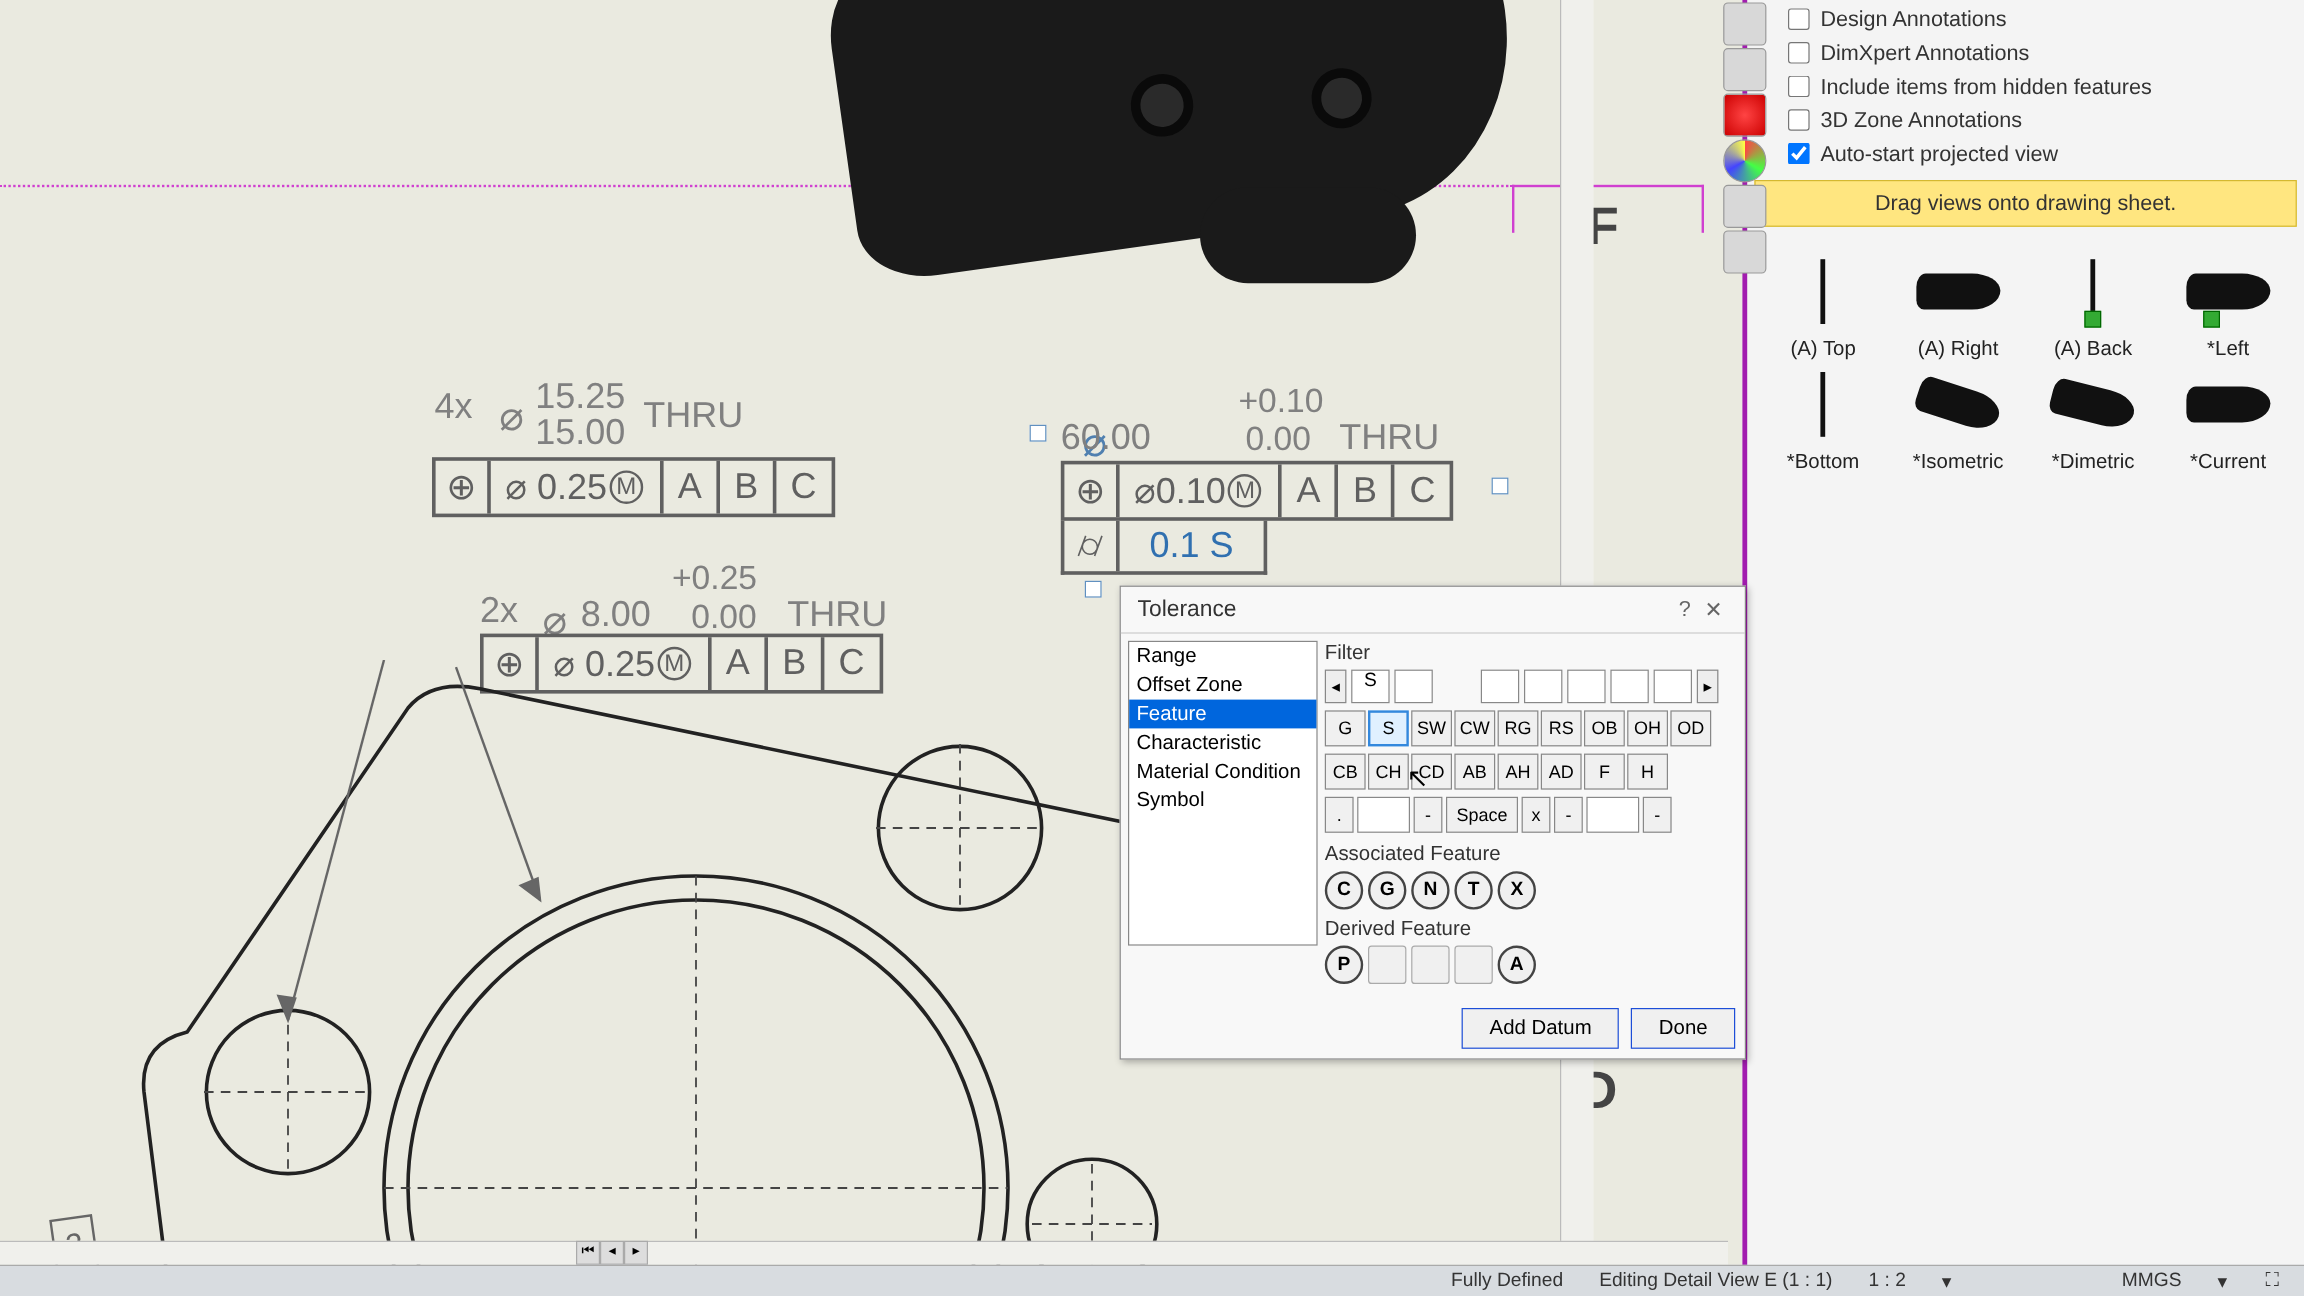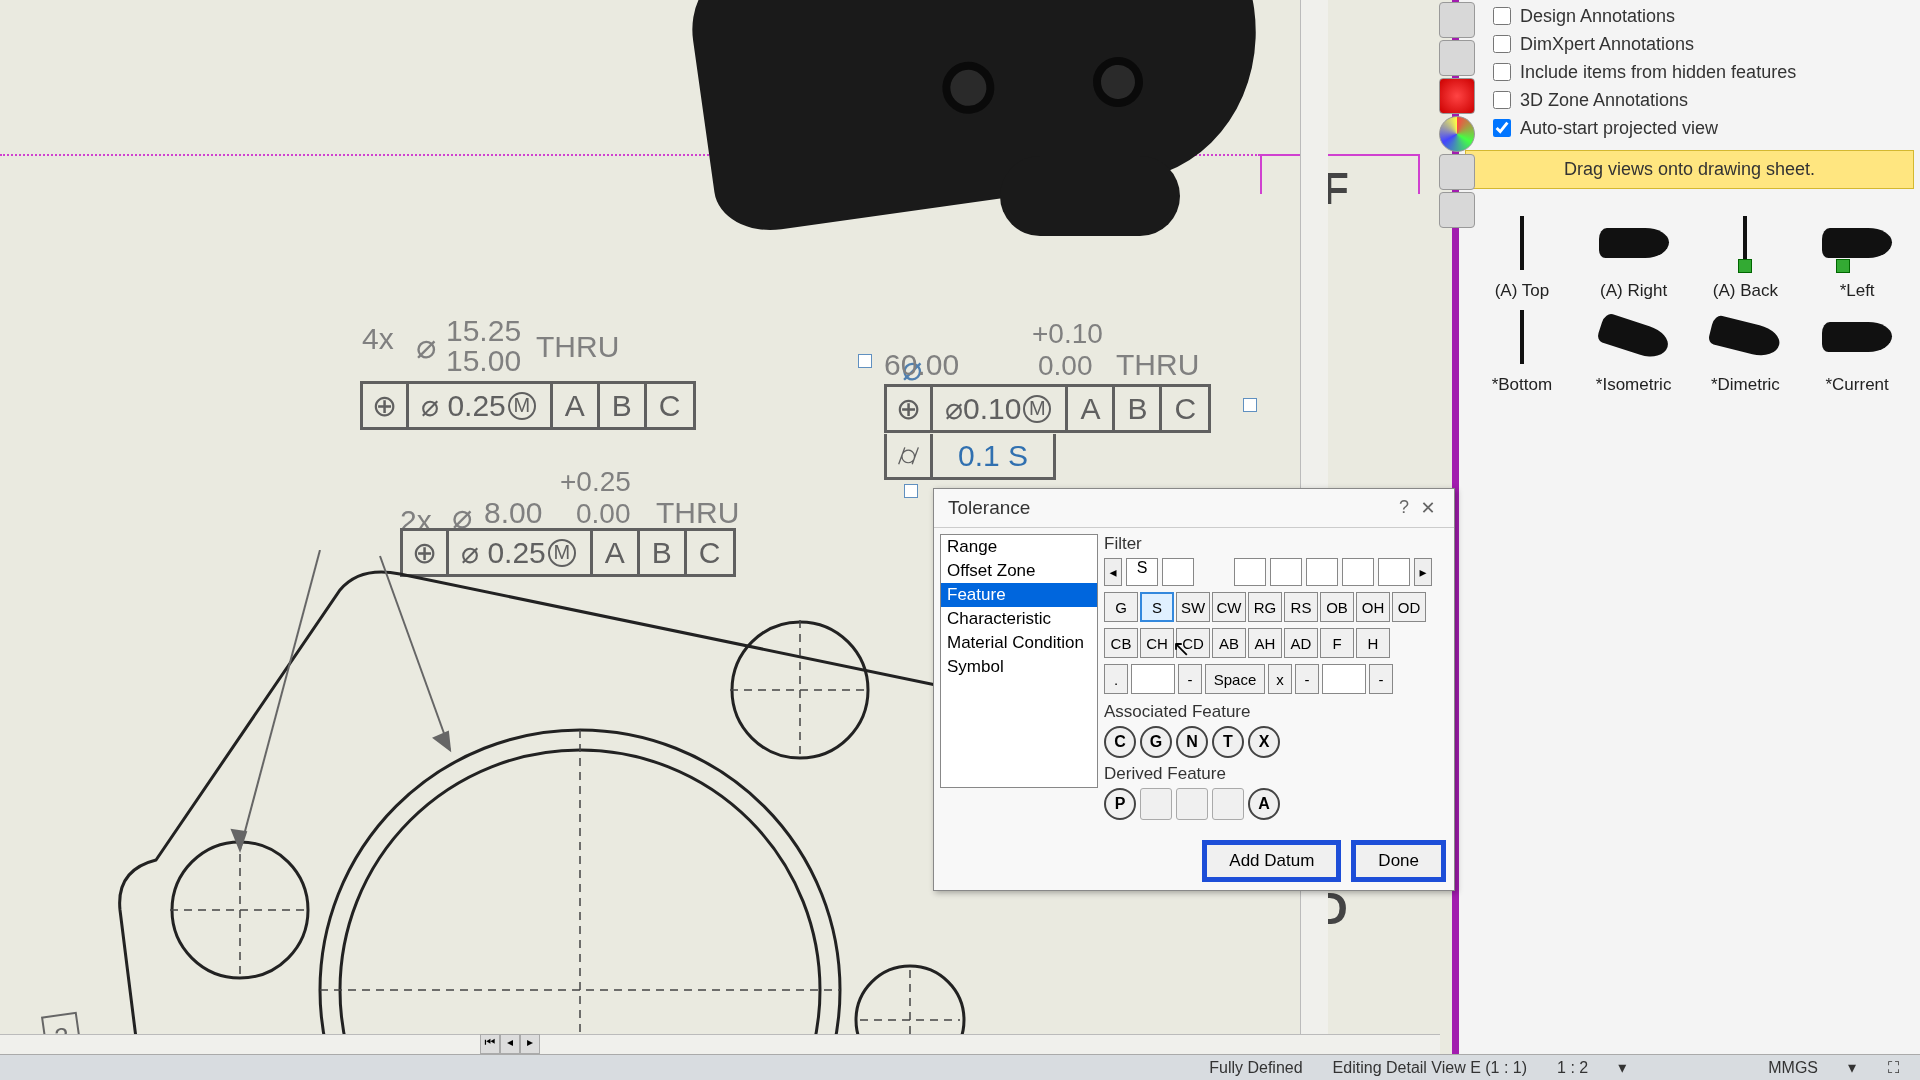--- a/index.html
+++ b/index.html
@@ -35,21 +35,21 @@
 .gd-circle { display: inline-flex; width: 28px; height: 28px; border: 2.5px solid #606060; border-radius: 50%; align-items: center; justify-content: center; font-size: 20px; margin: 0 2px; }
 
 
 .draw-svg { position: absolute; left: 60px; top: 550px; width: 1000px; height: 560px; }
 
 
 .ruler-v { position: absolute; right: 0; top: 0; width: 28px; height: 1040px; background: #f0f0ec; border-left: 1px solid #bbb; }
 .ruler-h { position: absolute; bottom: 0; left: 0; width: 1440px; height: 20px; background: #f0f0ec; border-top: 1px solid #bbb; }
 
 
-.right-panel { position: absolute; left: 1452px; top: 0; width: 468px; height: 1060px; background: #f4f4f4; border-left: 7px solid #a21caf; }
+.right-panel { position: absolute; left: 1452px; top: 0; width: 468px; height: 1060px; background: #f4f4f4; border-left: 4px solid #a21caf; }
 .toolbar-icons { position: absolute; left: -20px; top: 0; width: 40px; }
 .toolbar-icons div { width: 36px; height: 36px; margin: 2px 0; background: #d8d8d8; border: 1px solid #999; border-radius: 4px; }
 .icon-red { background: radial-gradient(circle, #ff4444, #cc0000) !important; }
 .icon-multi { background: conic-gradient(#f44, #4f4, #44f, #ff4) !important; border-radius: 50% !important; }
 
 .checkbox-row { display: flex; align-items: center; gap: 6px; padding: 2px 30px; font-size: 18px; color: #333; }
 .checkbox-row input { width: 18px; height: 18px; }
 
 .yellow-bar { margin: 8px 6px; padding: 8px 12px; background: #ffe680; border: 1px solid #d4b830; text-align: center; font-size: 18px; color: #333; }
 
@@ -76,21 +76,21 @@
 .filter-input { width: 32px; height: 28px; border: 1px solid #888; background: #fff; text-align: center; font-size: 16px; }
 .code-grid { display: grid; grid-template-columns: repeat(9, 34px); gap: 2px; margin-bottom: 6px; }
 .code-btn { height: 30px; border: 1px solid #888; background: #f0f0f0; font-size: 15px; display: flex; align-items: center; justify-content: center; cursor: pointer; }
 .code-btn.active { border: 2px solid #3388dd; background: #e0f0ff; }
 .sep-row { display: flex; gap: 3px; margin-bottom: 8px; }
 .sep-btn { height: 30px; border: 1px solid #888; background: #f0f0f0; font-size: 15px; display: flex; align-items: center; justify-content: center; }
 .section-lbl { font-size: 17px; color: #333; margin: 4px 0; }
 .circ-row { display: flex; gap: 4px; margin-bottom: 6px; }
 .circ-btn { width: 32px; height: 32px; border: 2px solid #444; border-radius: 50%; display: flex; align-items: center; justify-content: center; font-size: 16px; font-weight: bold; background: #f0f0f0; cursor: pointer; }
 .dialog-footer { display: flex; justify-content: flex-end; gap: 10px; padding: 8px; }
-.dlg-btn { padding: 6px 22px; border: 5px solid #1d4ed8; background: #f0f0f0; font-size: 17px; cursor: pointer; }
+.dlg-btn { padding: 6px 22px; border: 1px solid #1d4ed8; background: #f0f0f0; font-size: 17px; cursor: pointer; }
 
 
 .status-bar { position: absolute; bottom: 0; left: 0; width: 1920px; height: 26px; background: #d8dce0; border-top: 1px solid #aaa; display: flex; align-items: center; font-size: 16px; color: #333; padding: 0 12px; gap: 30px; }
 .status-bar .spacer { flex: 1; }
 
 
 .scroll-v { position: absolute; right: 26px; top: 160px; width: 22px; height: 880px; background: #e8e8e4; border: 1px solid #bbb; }
 .scroll-v .thumb { position: absolute; left: 2px; top: 260px; width: 16px; height: 440px; background: #c8c8c4; border-radius: 3px; }
 .scroll-v .arrow { position: absolute; left: 0; width: 20px; height: 20px; background: #d8d8d4; text-align: center; font-size: 12px; line-height: 20px; }
 .scroll-v .up { top: 0; }
@@ -130,21 +130,21 @@
     <div class="cell sym">⊕</div>
     <div class="cell">
         <span>⌀ 0.25</span>
         <span class="gd-circle">M</span>
       </div>
     <div class="cell">A</div>
     <div class="cell">B</div>
     <div class="cell">C</div>
   </div>
 
-  <div class="dim-text" style="top:504px;left:400px;">2x</div>
+  <div class="dim-text" style="top:492px;left:400px;">2x</div>
   <div class="dim-text phi" style="top:496px;left:452px;font-size:34px;">⌀</div>
   <div class="dim-text" style="top:496px;left:484px;">8.00</div>
   <div class="dim-text" style="top:466px;left:560px;font-size:28px;">+0.25</div>
   <div class="dim-text" style="top:498px;left:576px;font-size:28px;">0.00</div>
   <div class="dim-text" style="top:496px;left:656px;">THRU</div>
 
   <div class="fcf" style="top:528px;left:400px;">
     <div class="cell sym">⊕</div>
     <div class="cell">
         <span>⌀ 0.25</span>

